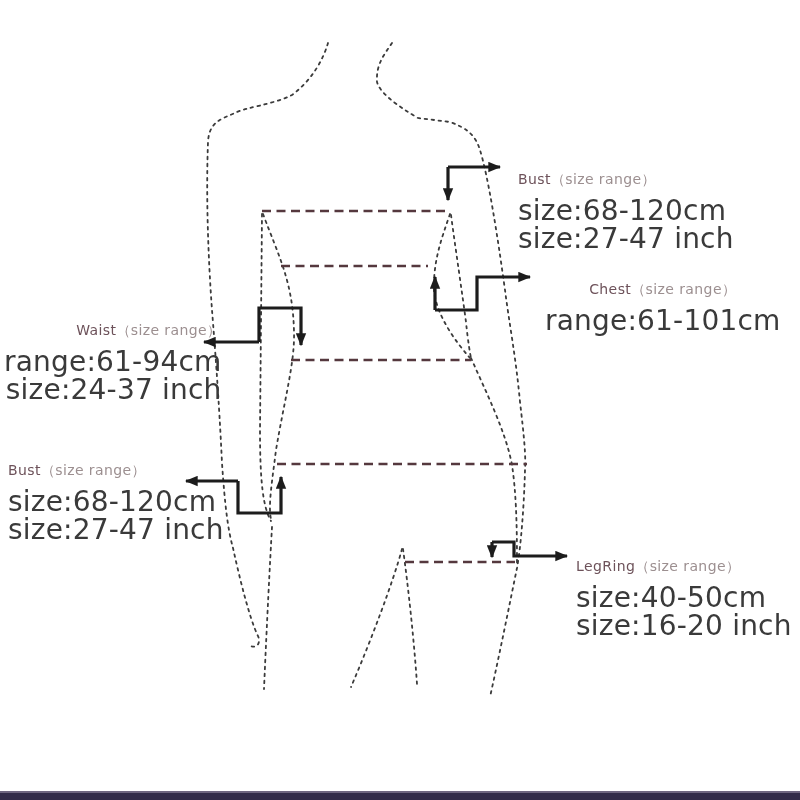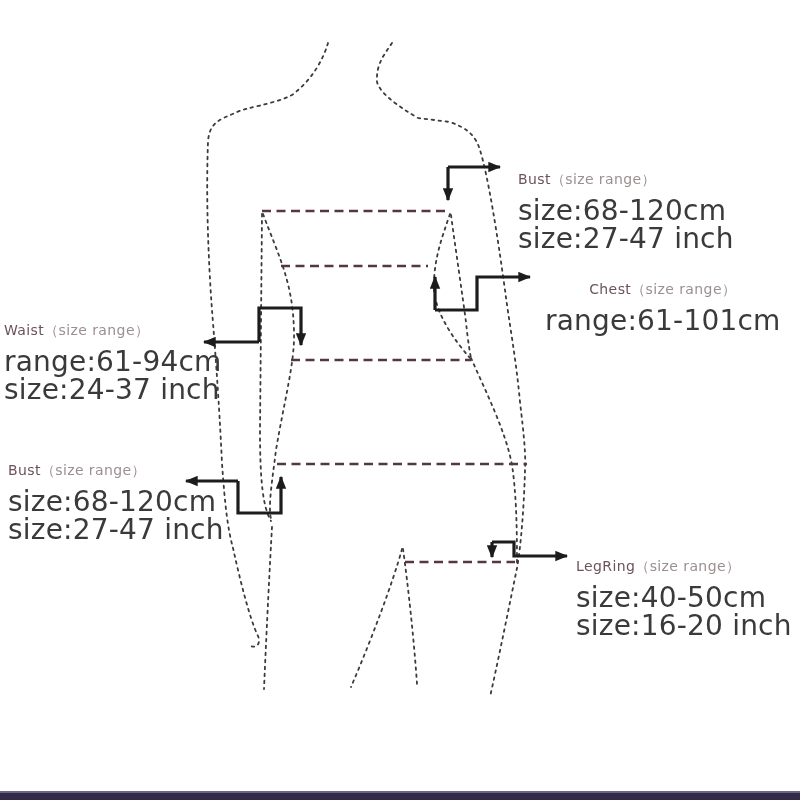--- a/index.html
+++ b/index.html
@@ -111,21 +111,21 @@
     <div class="label-title"><span class="mname">Bust</span><span class="mrange">（size range）</span></div>
     <div class="label-size">size:68-120cm</div>
     <div class="label-size">size:27-47 inch</div>
   </div>
 
   <div class="label" style="left:545px;top:264px;text-align:center;">
     <div class="label-title"><span class="mname">Chest</span><span class="mrange">（size range）</span></div>
     <div class="label-size">range:61-101cm</div>
   </div>
 
-  <div class="label" style="left:4px;top:305px;">
+  <div class="label" style="left:4px;top:305px;text-align:right;">
     <div class="label-title"><span class="mname">Waist</span><span class="mrange">（size range）</span></div>
     <div class="label-size">range:61-94cm</div>
     <div class="label-size">size:24-37 inch</div>
   </div>
 
   <div class="label" style="left:8px;top:445px;">
     <div class="label-title"><span class="mname">Bust</span><span class="mrange">（size range）</span></div>
     <div class="label-size">size:68-120cm</div>
     <div class="label-size">size:27-47 inch</div>
   </div>

